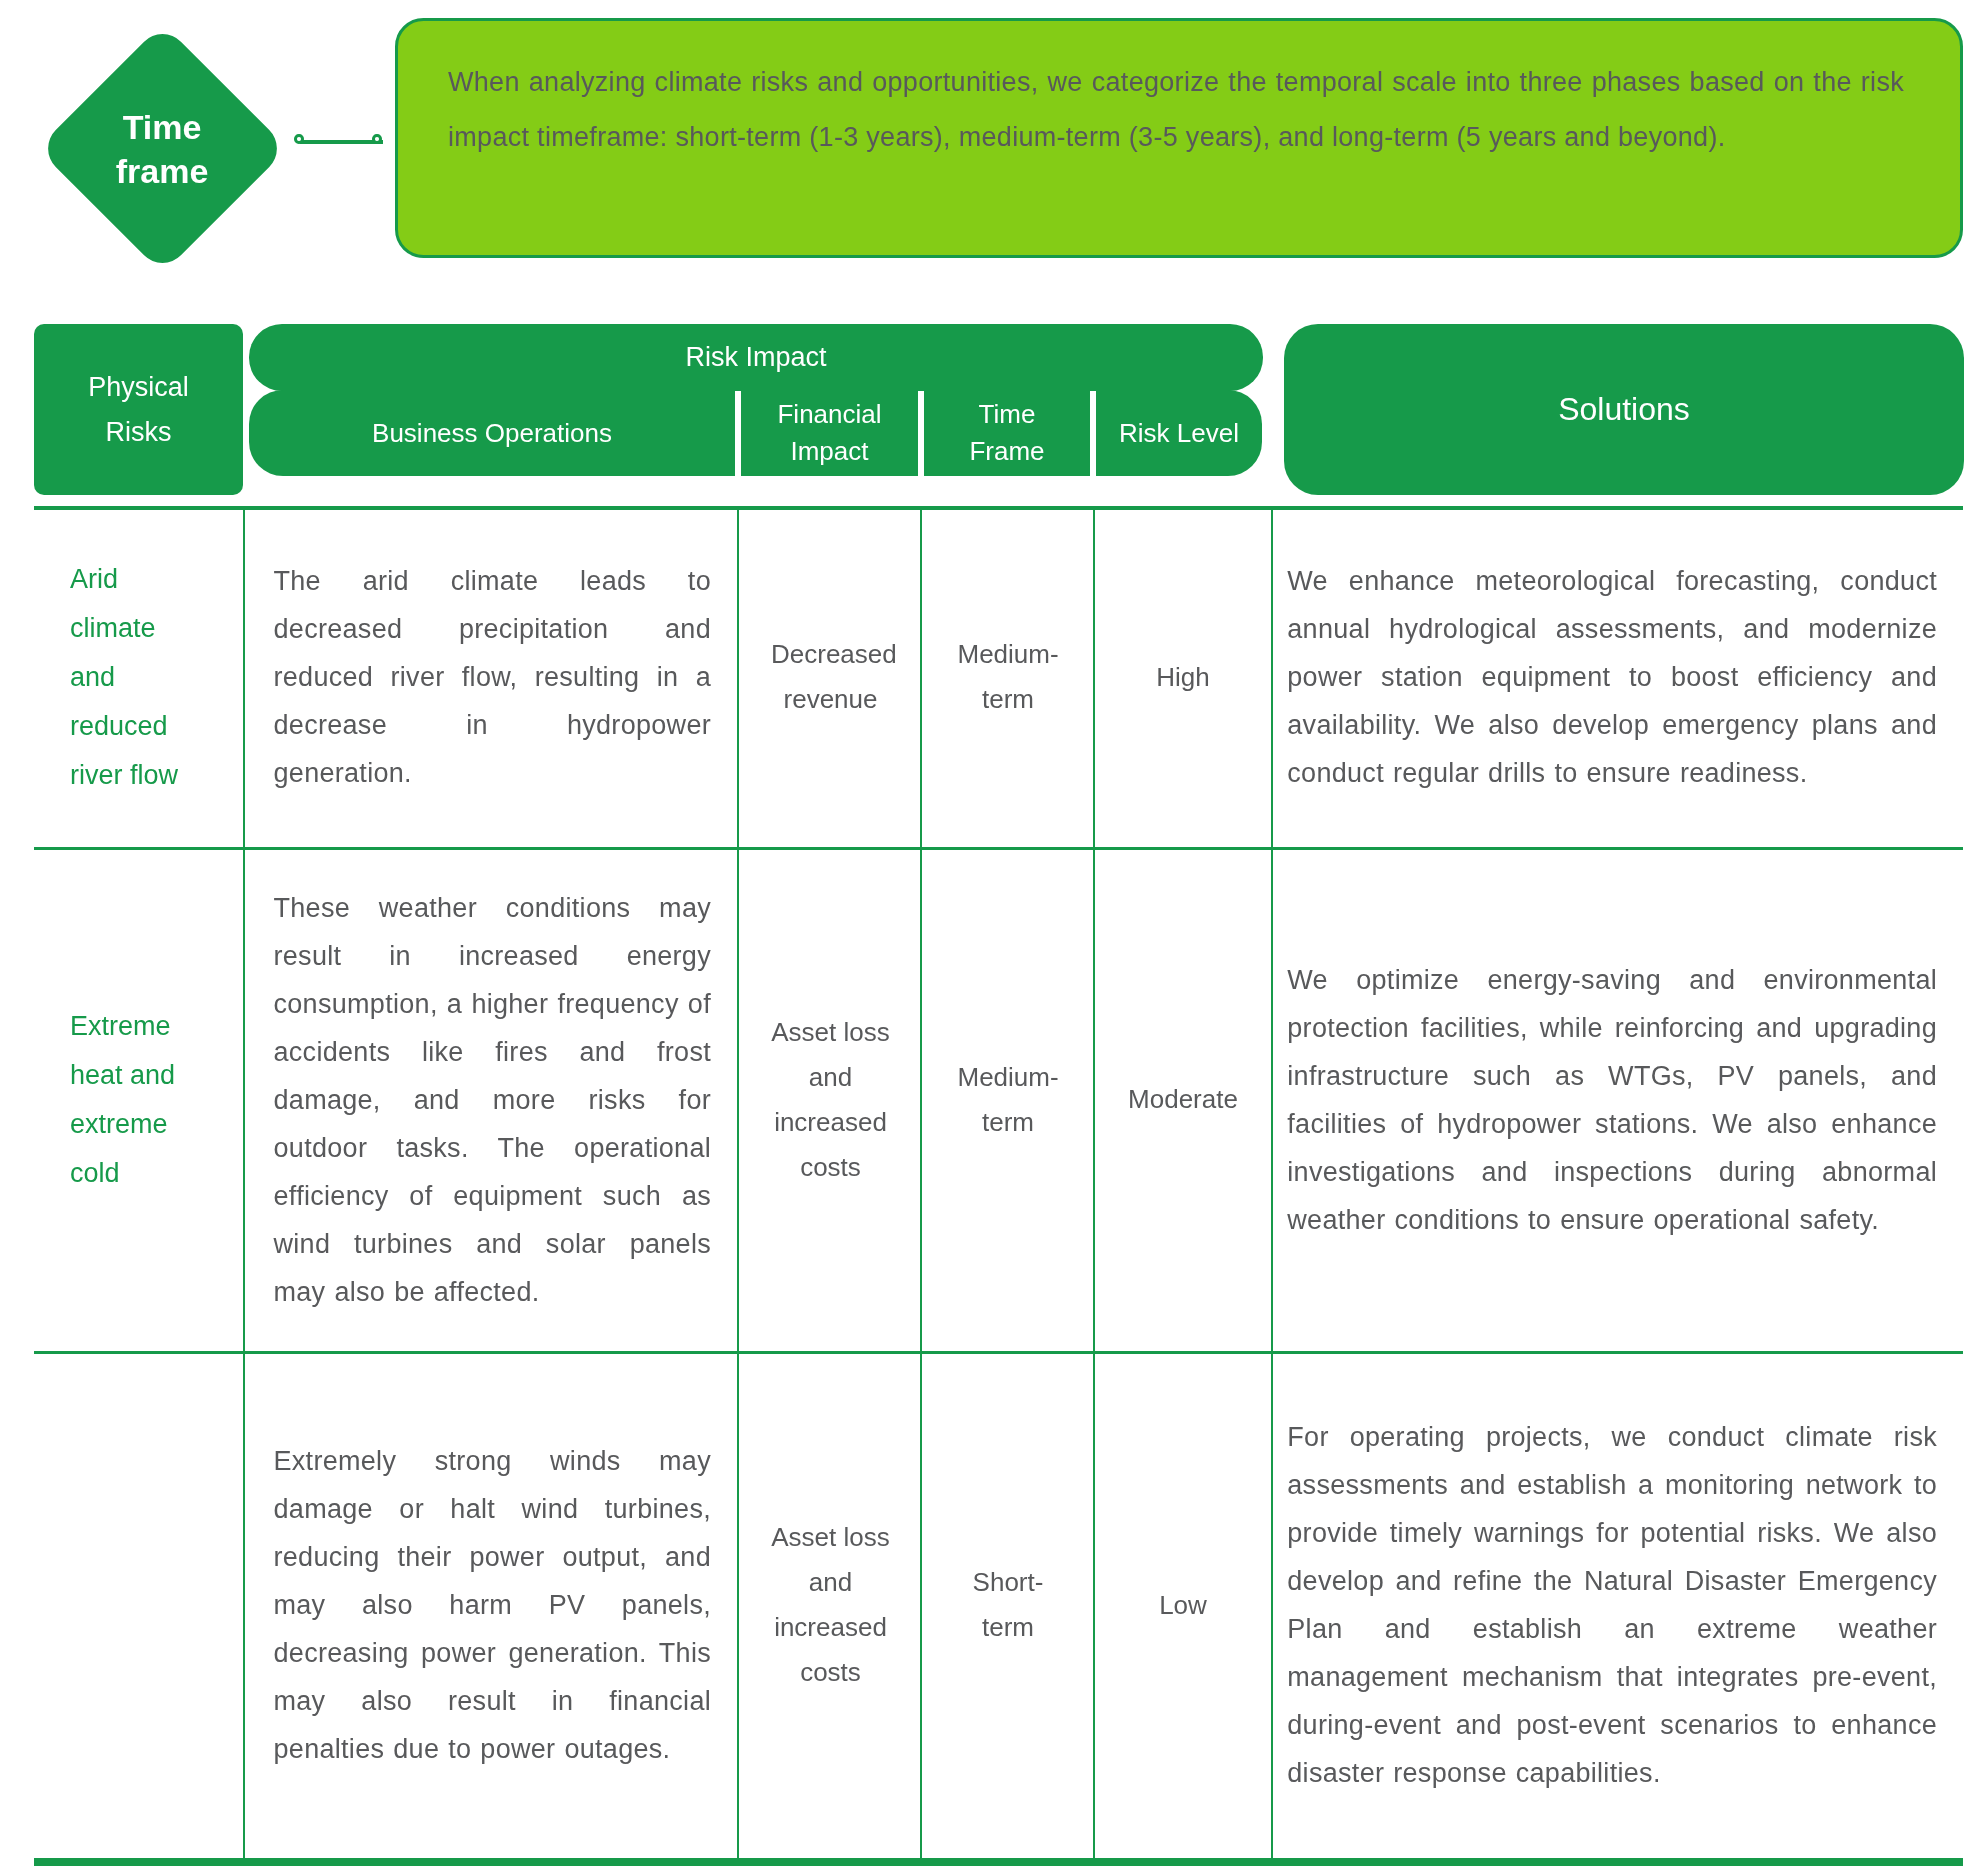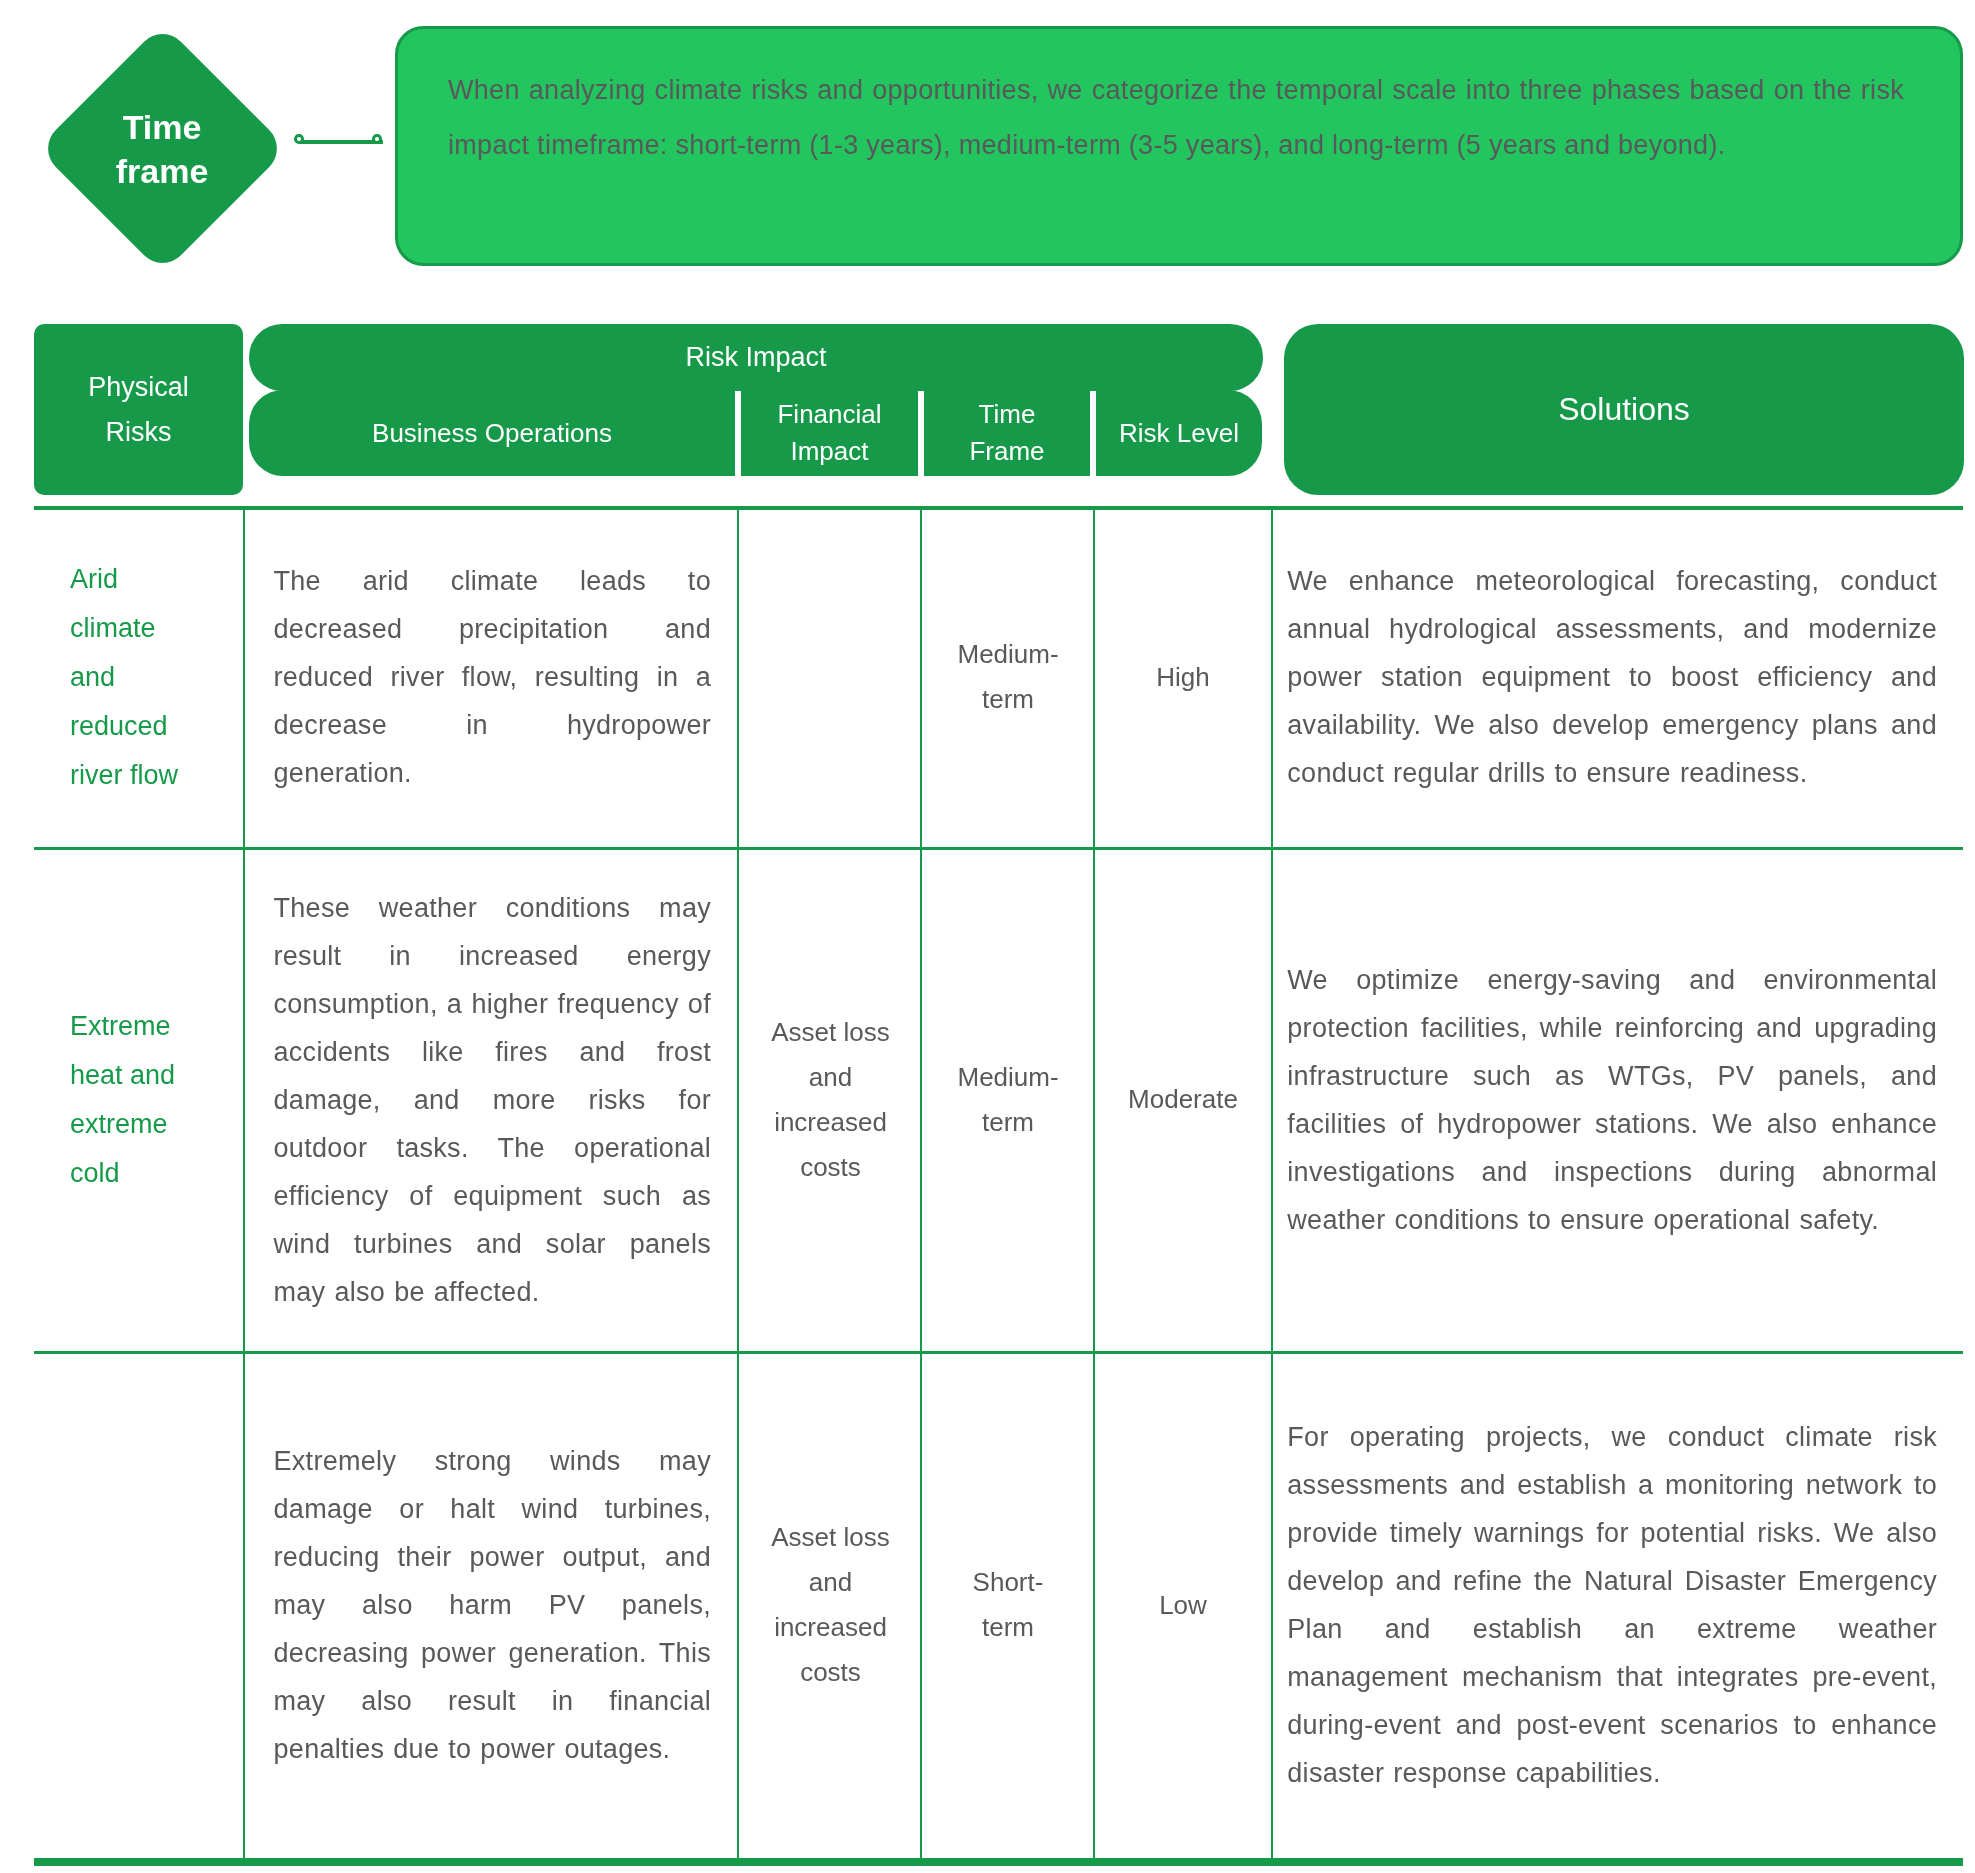--- a/index.html
+++ b/index.html
@@ -30,22 +30,22 @@
     position:absolute;left:300px;top:140px;width:83px;height:3.6px;
     background:var(--green);
   }
   .connector-dot{
     position:absolute;top:134px;width:9.5px;height:9.5px;background:#ffffff;
     border:3.6px solid var(--green);border-radius:50%;
   }
   .dot-left{left:294px;}
   .dot-right{left:372px;}
   .callout-box{
-    position:absolute;left:395px;top:26px;width:1568px;height:240px;
-    border:3px solid var(--green);border-radius:28.5px;background:#22c55e;
+    position:absolute;left:395px;top:18px;width:1568px;height:240px;
+    border:3px solid var(--green);border-radius:28.5px;background:#84cc16;
     padding:34px 56px 0 50px;
   }
   .callout-box p{
     margin:0;color:var(--gray);font-size:27px;line-height:55px;
     text-align:justify;letter-spacing:0.3px;
   }
   
   .hdr{
     position:absolute;background:var(--green);color:#ffffff;
     display:flex;align-items:center;justify-content:center;text-align:center;
@@ -157,20 +157,23 @@
 <div class="vline vl-4"></div>
 <div class="vline vl-5"></div>
 
 <div class="row row-1">
   <div class="cell c-phys">
     <span class="green-label">Arid climate and reduced river flow</span>
   </div>
   <div class="cell c-biz">
     <p class="para">The arid climate leads to decreased precipitation and reduced river flow, resulting in a decrease in hydropower generation.</p>
   </div>
+  <div class="cell c-fin">
+    <span class="center-val w200">Decreased revenue</span>
+  </div>
   <div class="cell c-time">
     <span class="center-val w170">Medium-term</span>
   </div>
   <div class="cell c-risk">
     <span class="center-val">High</span>
   </div>
   <div class="cell c-sol">
     <p class="para">We enhance meteorological forecasting, conduct annual hydrological assessments, and modernize power station equipment to boost efficiency and availability. We also develop emergency plans and conduct regular drills to ensure readiness.</p>
   </div>
 </div>

